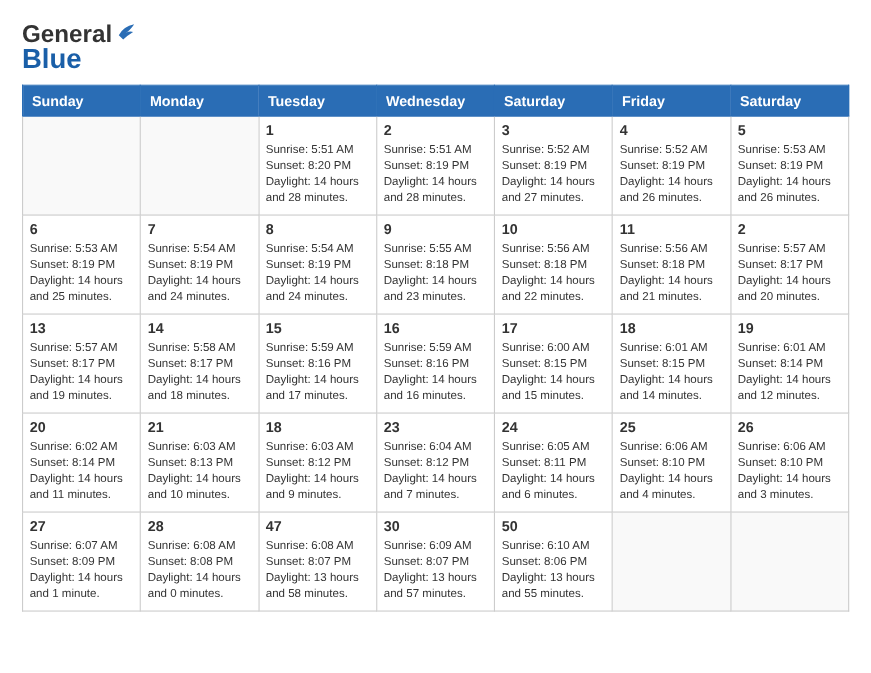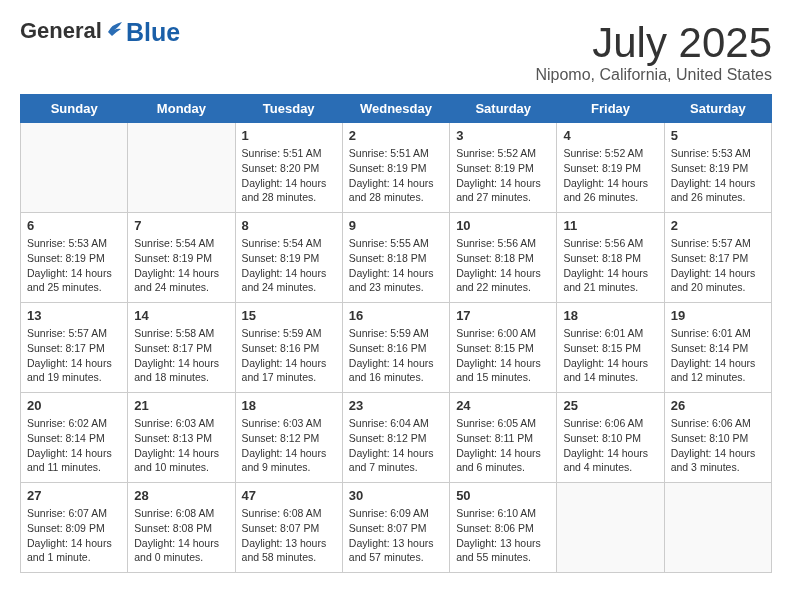--- a/index.html
+++ b/index.html
@@ -11,20 +11,21 @@
       padding: 20px;
     }
     .header {
       display: flex;
       justify-content: space-between;
       align-items: flex-start;
       margin-bottom: 10px;
     }
     .logo {
       display: flex;
+      flex-direction: column;
       align-items: flex-start;
     }
     .logo-general {
       font-size: 22px;
       font-weight: bold;
       color: #333;
       line-height: 1;
     }
     .logo-blue {
       font-size: 25px;
@@ -46,21 +47,21 @@
       color: #555;
     }
     .calendar {
       width: 100%;
       border-collapse: collapse;
       border: 1px solid #ccc;
     }
     .calendar th {
       background-color: #2a6db5;
       color: #fff;
-      text-align: center;
+      text-align: left;
       padding: 6px 8px;
       font-size: 13px;
       font-weight: bold;
       border: 1px solid #2a6db5;
     }
     .calendar td {
       vertical-align: top;
       padding: 5px 6px;
       border: 1px solid #ccc;
       width: calc(100% / 7);
@@ -90,24 +91,20 @@
 <div class="header">
   <div class="logo">
     <div style="display:flex;align-items:center;">
       <span class="logo-general">General</span>
       <svg width="22" height="22" viewBox="0 0 22 22" style="margin-left:2px;margin-top:-4px;">
         <path d="M4 14 Q8 6 18 4 Q14 10 10 12 Q14 10 17 11 Q12 14 8 18 Z" fill="#2a6db5"></path>
       </svg>
     </div>
     <span class="logo-blue">Blue</span>
   </div>
-  <div class="title-section">
-    <div class="month-title">July 2025</div>
-    <div class="location">Nipomo, California, United States</div>
-  </div>
 </div>
 
 <table class="calendar">
   <thead>
     <tr>
     <th>Sunday</th>
         <th>Monday</th>
         <th>Tuesday</th>
         <th>Wednesday</th>
         <th>Saturday</th>

